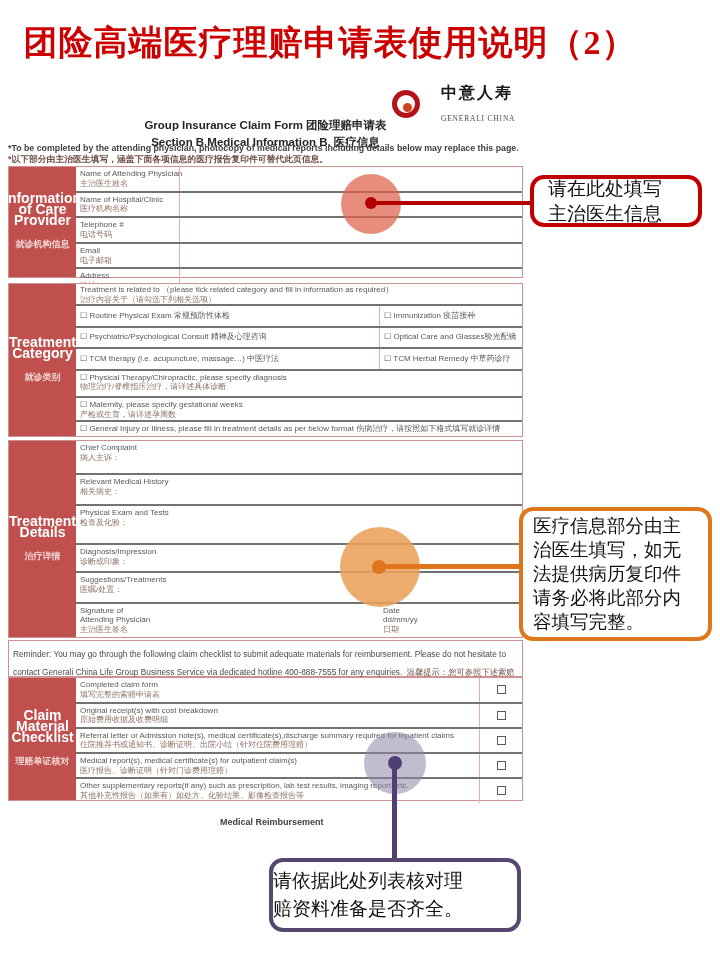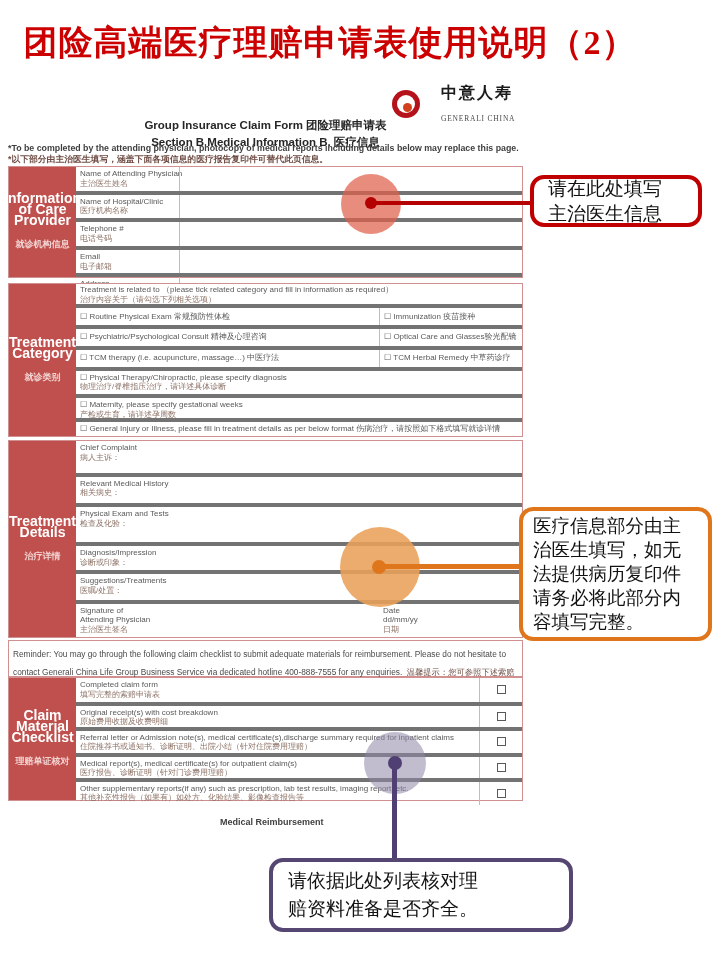--- a/index.html
+++ b/index.html
@@ -28,21 +28,21 @@
   .notes .cn{font-size:8.8px;color:#6e4c44;line-height:10.5px;}
 
   
   .tbl{position:absolute;left:8px;width:515px;border:1px solid #d09090;background:#fff;
        display:flex;box-sizing:border-box;}
   .hdrcell{width:67px;background:#c0504d;display:flex;flex-direction:column;align-items:center;
        justify-content:center;text-align:center;padding:2px;box-sizing:border-box;flex-shrink:0;}
   .hdrcell .hen{color:#ffffff;font-weight:bold;font-size:14px;line-height:11px;}
   .hdrcell .hcn{color:#f2d4d3;font-weight:bold;font-size:9px;margin-top:12px;}
   .tbody{flex:1;display:flex;flex-direction:column;min-width:0;}
-  .trow{border-top:4px solid #737373;box-sizing:border-box;display:flex;}
+  .trow{border-top:2px solid #737373;box-sizing:border-box;display:flex;}
   .tbody .trow:first-child{border-top:none;}
   .en8{font-size:8px;color:#595959;line-height:9.8px;display:block;}
   .cn8{font-size:8px;color:#8d7266;line-height:9.8px;display:block;}
   .nowrap{white-space:nowrap;}
 
   
   #tbl-care{top:166px;height:112px;}
   #tbl-care .trow{flex:1;}
   .lblcell{width:103px;box-sizing:border-box;padding:2px 4px;}
   .valcell{flex:1;border-left:1px solid #e5aeae;}
@@ -88,21 +88,21 @@
   #dot-purple{position:absolute;left:388px;top:756px;width:14px;height:14px;border-radius:50%;background:#4f3f72;}
   #line-purple{position:absolute;left:392px;top:762px;width:5px;height:97px;background:#4f3f72;}
 
   .callout{position:absolute;background:#fff;border-radius:14px;box-sizing:border-box;
      display:flex;flex-direction:column;justify-content:center;}
   .callout .cl{color:#111;display:block;white-space:nowrap;}
   #co-red{left:530px;top:175px;width:172px;height:52px;border:4px solid #c00000;padding-left:14px;}
   #co-red .cl{font-size:19px;line-height:25px;}
   #co-orange{left:519px;top:507px;width:193px;height:134px;border:4px solid #e0761c;padding-left:10px;}
   #co-orange .cl{font-size:18.5px;line-height:24px;}
-  #co-purple{left:269px;top:858px;width:304px;height:74px;border:4px solid #564672;padding-left:15px;font-family:Liberation Serif, serif;}
+  #co-purple{left:269px;top:858px;width:252px;height:74px;border:4px solid #564672;font-family:Liberation Serif, serif;}
   #co-purple .cl{font-size:19px;line-height:28px;}
 </style>
 </head>
 <body>
 
 <div class="slide-title">团险高端医疗理赔申请表使用说明（2）</div>
 
 <div class="logo">
   <div class="badge">
     <div class="inner"></div>

